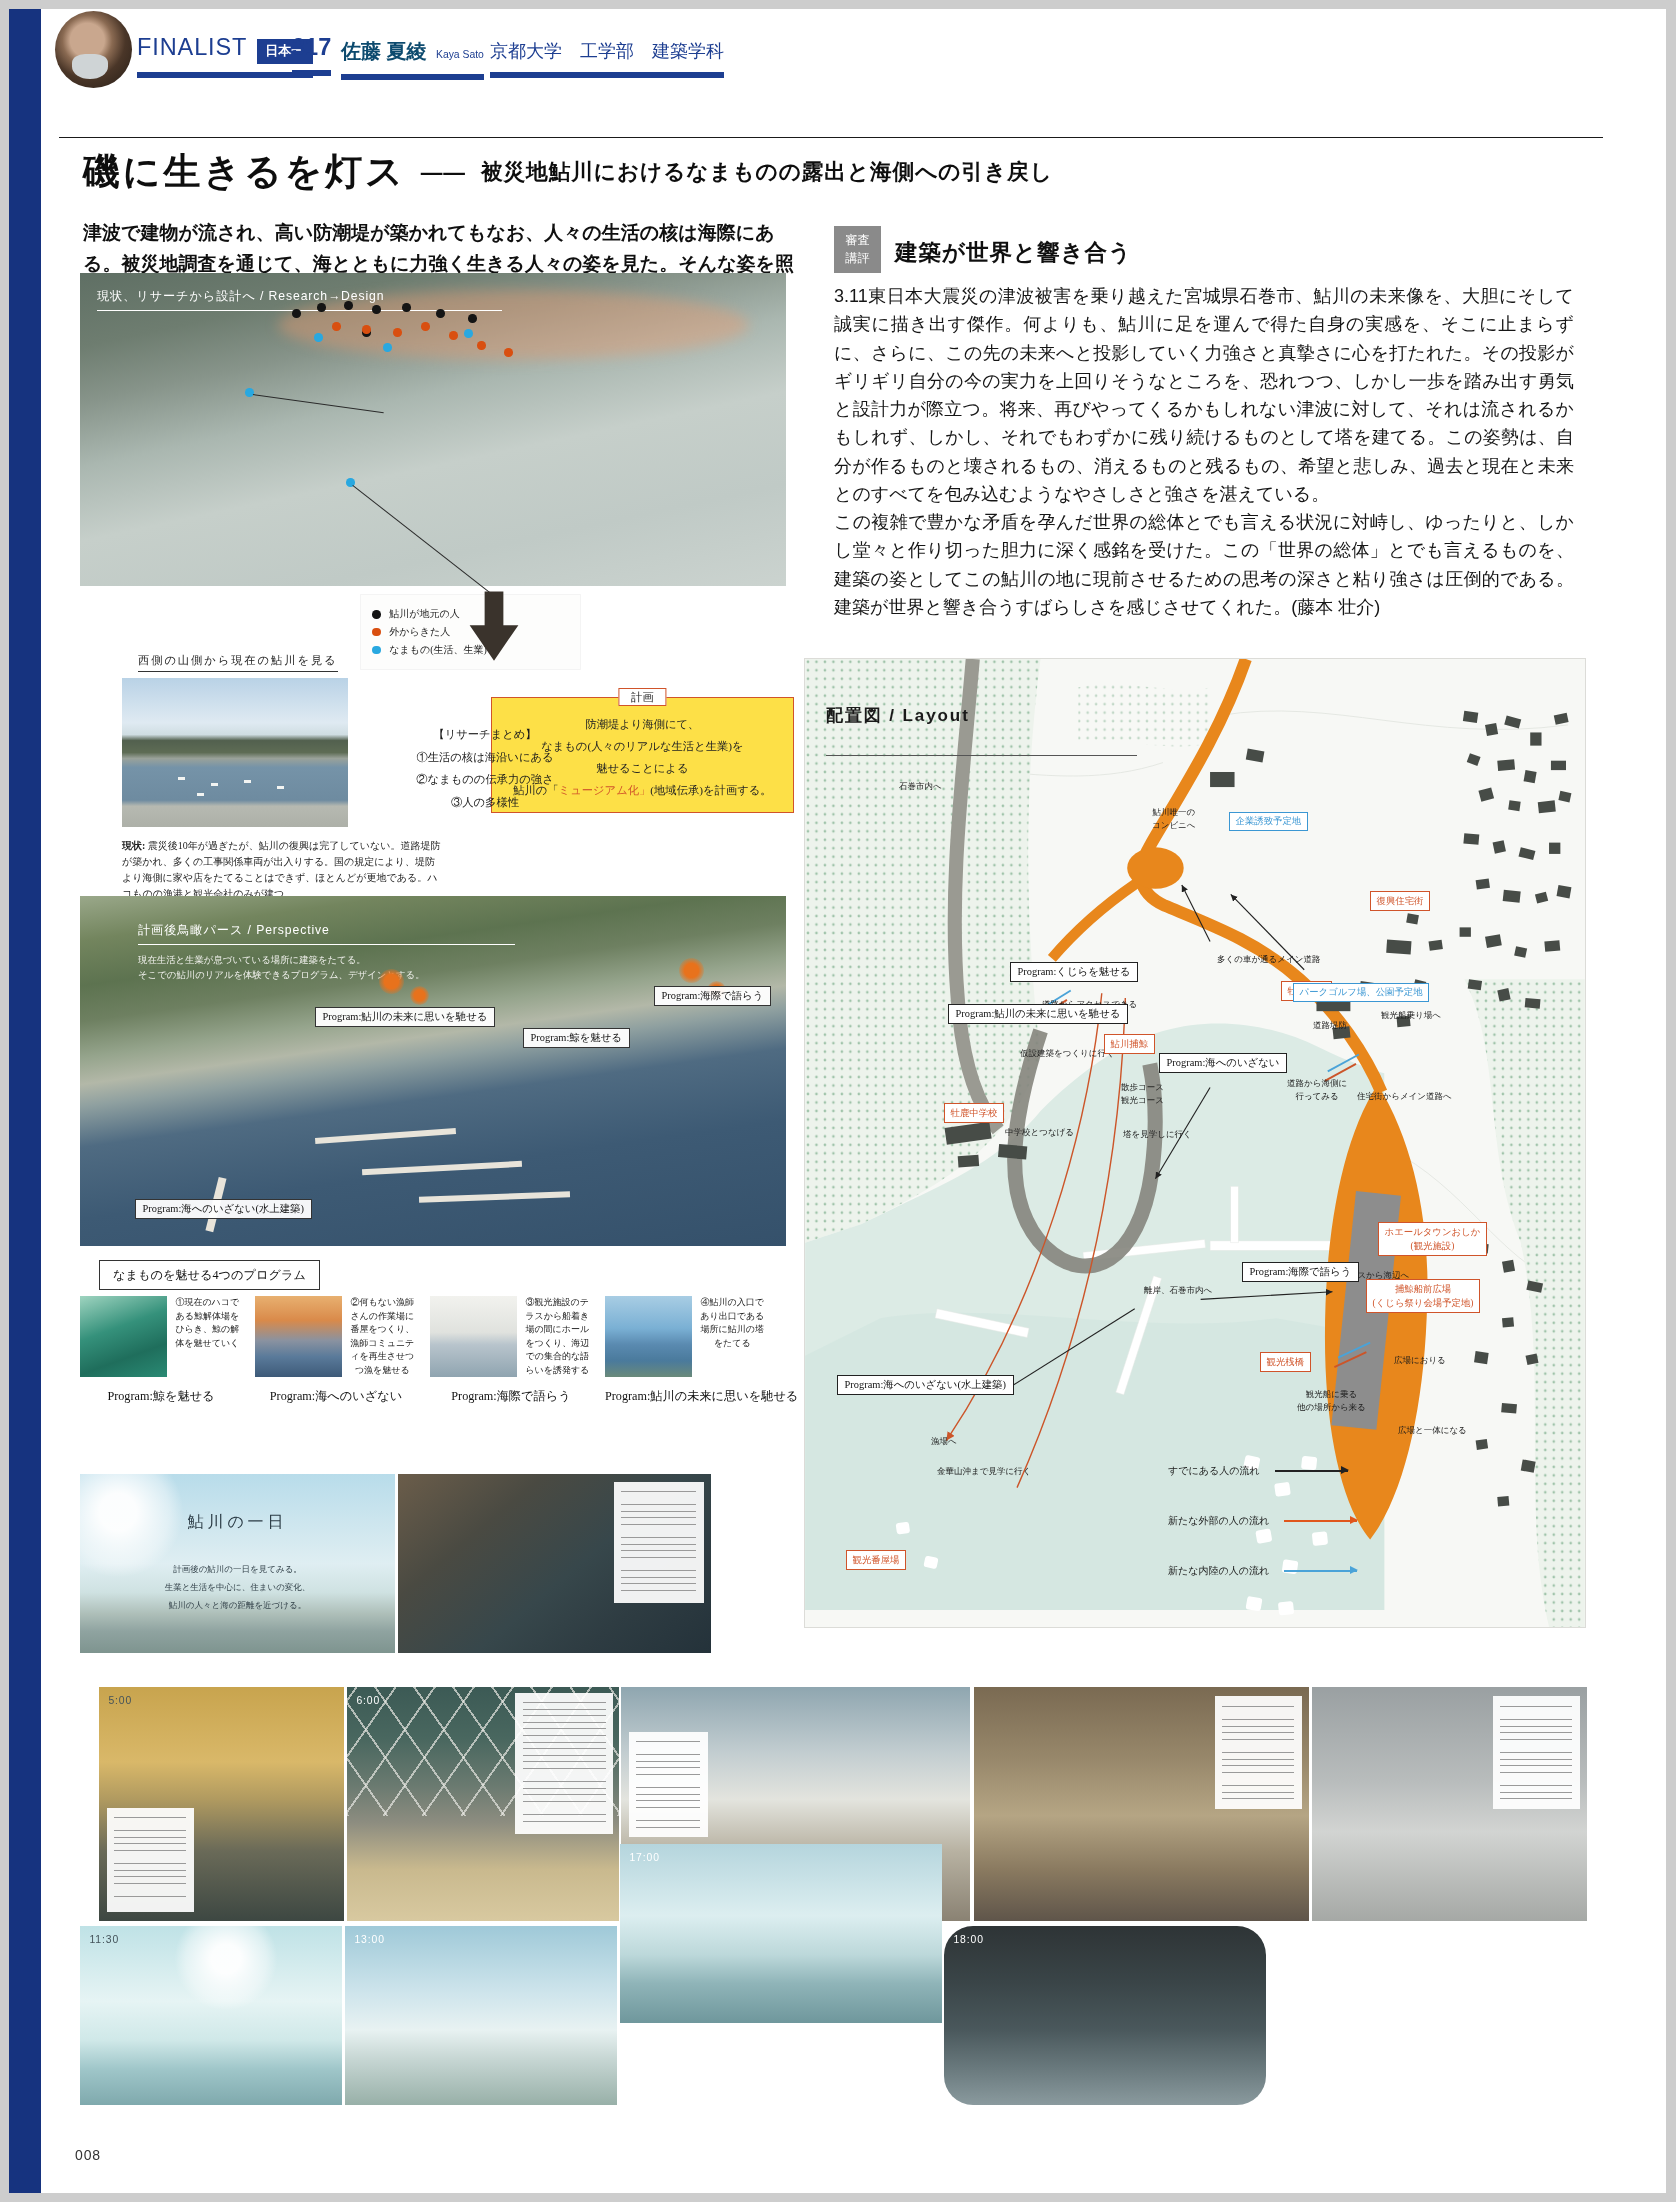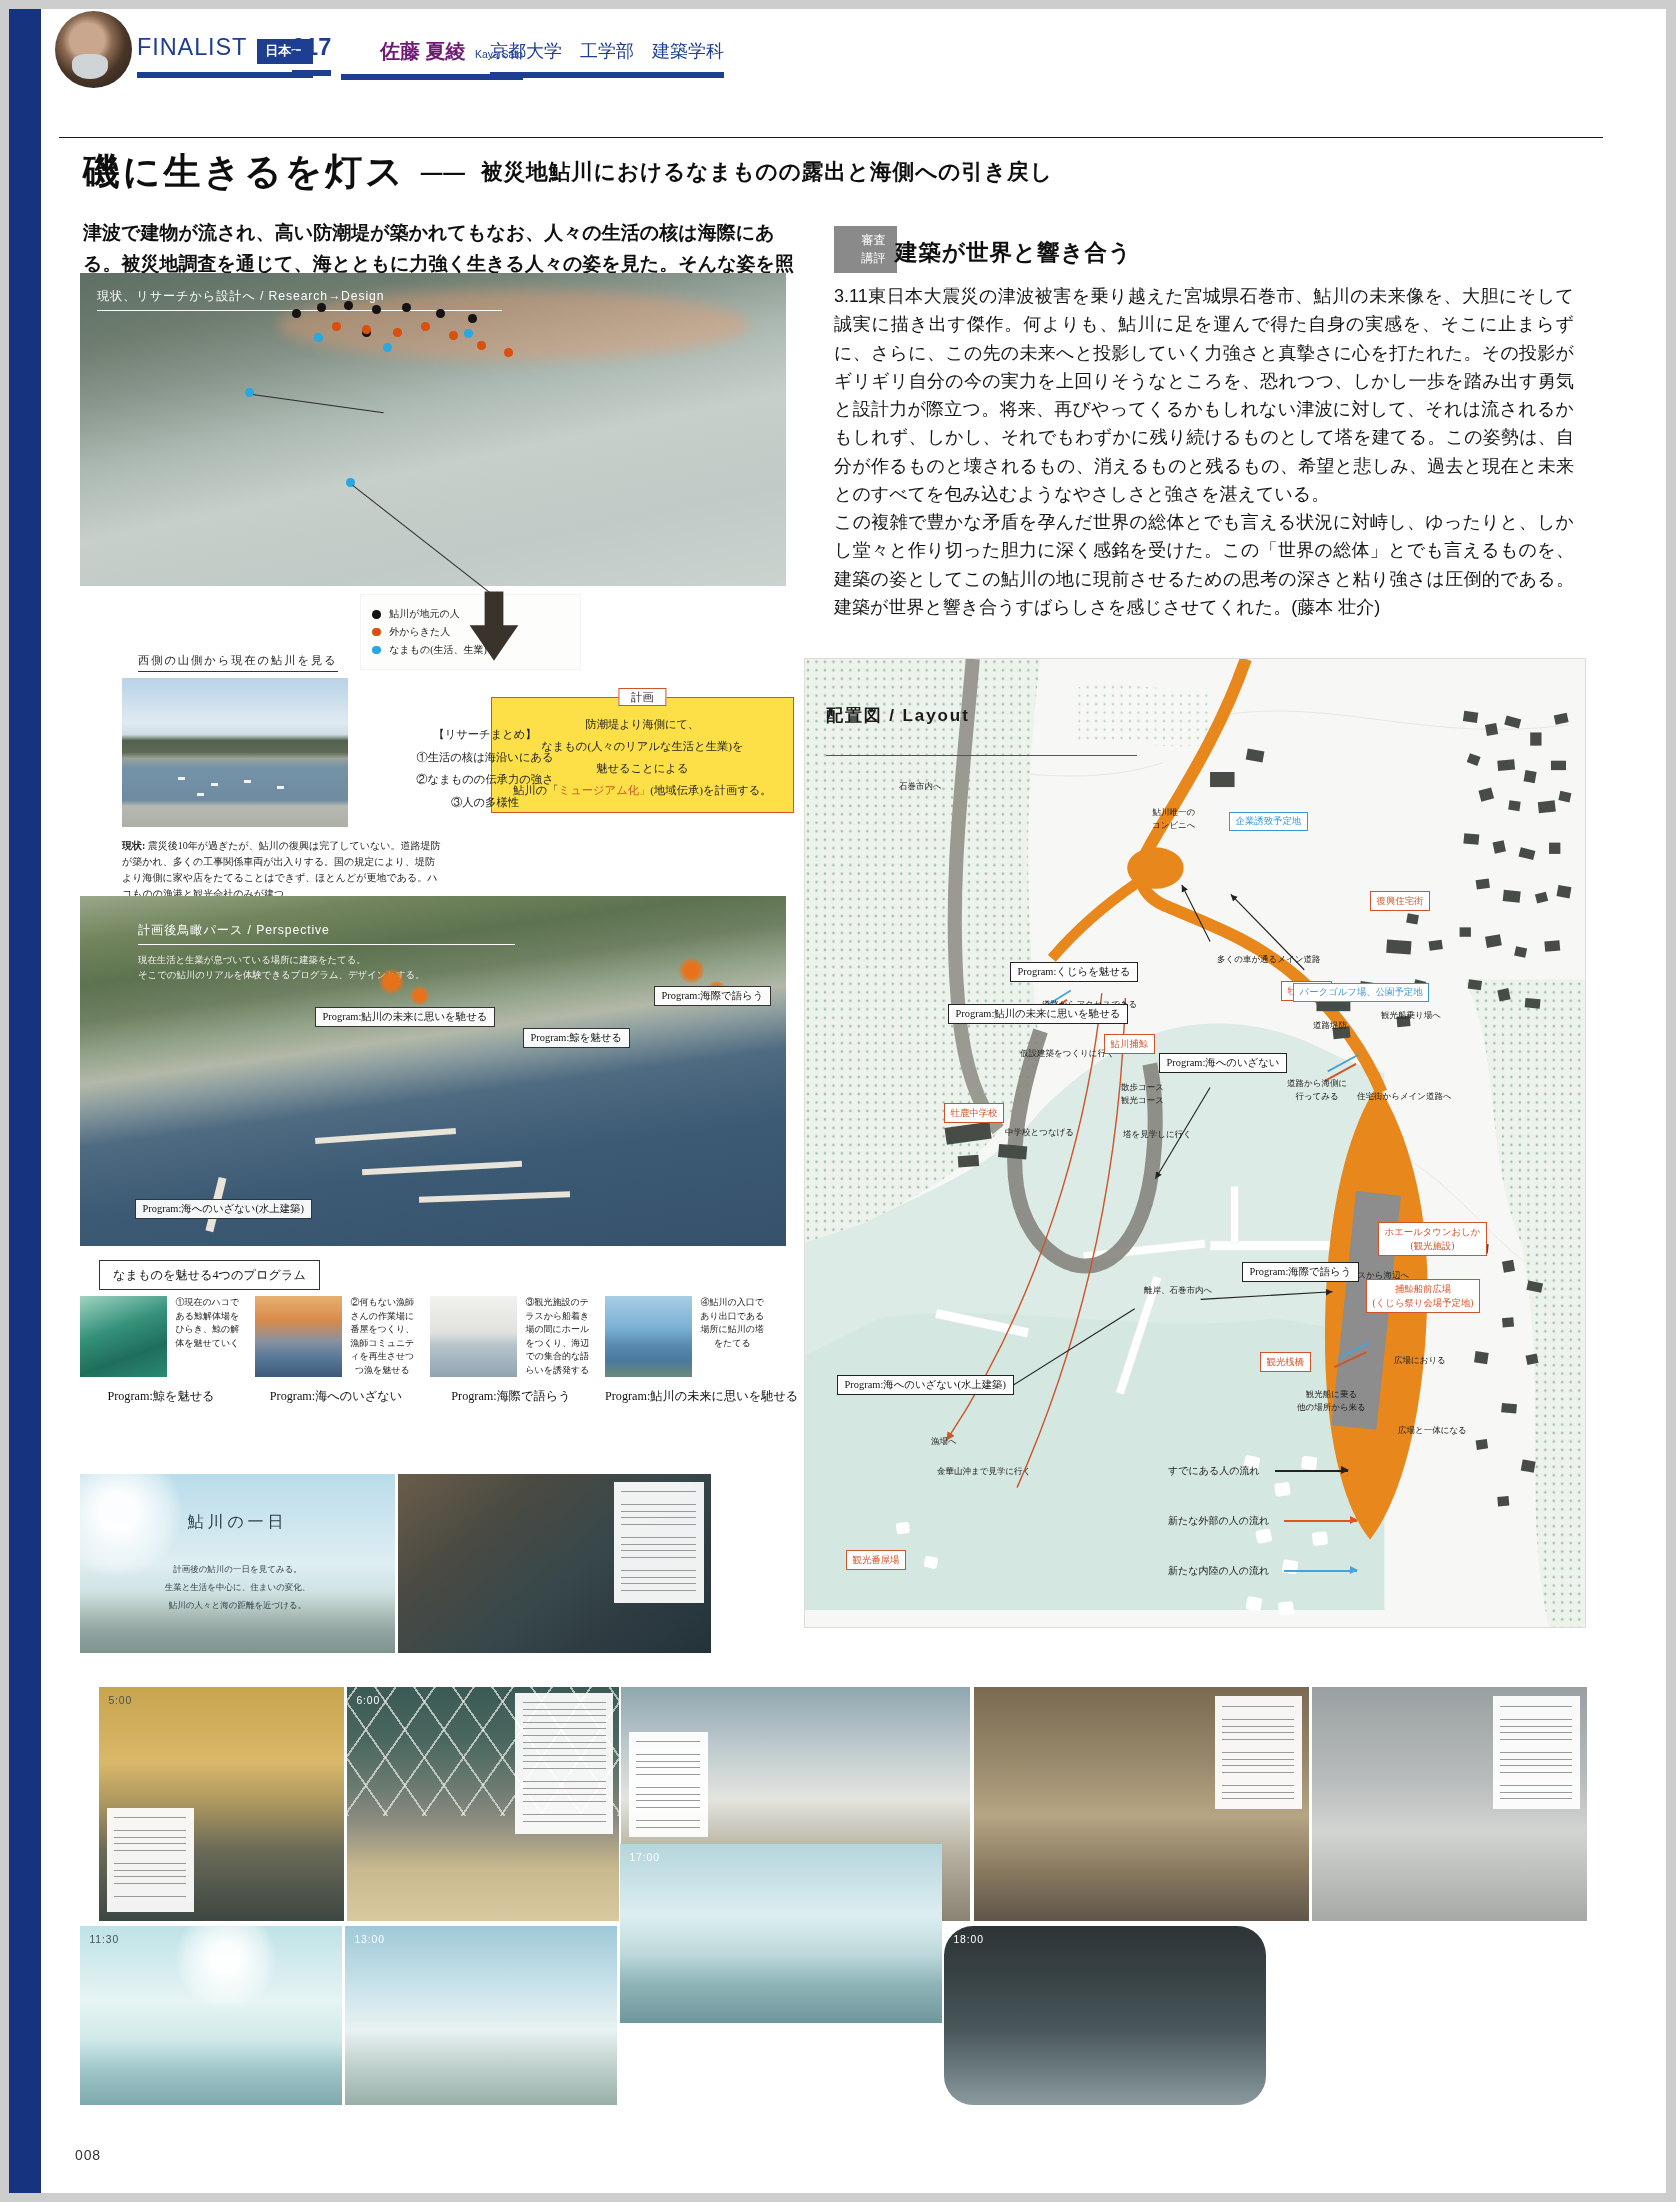--- a/index.html
+++ b/index.html
@@ -8,31 +8,31 @@
   #paper{left:9.4px;top:9.4px;width:1657px;height:2184px;background:#ffffff;}
   #bluebar{left:9.4px;top:9.4px;width:32px;height:2184px;background:#16337f;}
   
   .avatar{left:55px;top:11.3px;width:77px;height:77px;border-radius:50%;overflow:hidden;
     background:radial-gradient(circle at 42% 38%,#c9a78e 0 26%,#8a6a52 38%,#4a3628 58%,#241c16 100%);}
   .avatar .mask{position:absolute;left:17px;top:43px;width:36px;height:24.5px;background:#cfd4d6;border-radius:40% 40% 55% 55%;}
   .hgroup{display:inline-flex;align-items:baseline;gap:9.4px;border-bottom:6.6px solid #1d3e91;padding-bottom:8.5px;}
   .finalist{font-size:23.5px;color:#1d3e91;letter-spacing:0.9px;font-weight:500;}
   .badge{background:#1d3e91;color:#fff;font-size:13px;font-weight:700;padding:2.8px 8.5px 3.8px;}
   .eno{font-size:23.5px;color:#1d3e91;font-weight:700;}
-  .jname{font-size:20px;color:#701a75;font-weight:600;margin-left:39px;}
+  .jname{font-size:20px;color:#0c4a6e;font-weight:600;}
   .ename{font-size:10.4px;color:#1d3e91;}
   .school{font-size:18px;color:#1d3e91;font-weight:500;}
   .rule{background:#1a1a1a;height:0.9px;}
   
   .titlerow{display:flex;align-items:flex-end;gap:15px;}
   .t-main{font-size:37px;font-weight:800;color:#0e0e0e;letter-spacing:2.8px;line-height:1;}
   .t-sub{font-size:21.7px;font-weight:700;color:#0e0e0e;padding-bottom:3.8px;letter-spacing:0.9px;}
   .intro{width:720px;font-size:19px;font-weight:600;line-height:1.62;color:#101010;}
   
-  .rtag{width:47px;height:47px;background:#8a8a8a;color:#fff;font-size:12.2px;line-height:1.45;display:flex;flex-direction:column;align-items:center;justify-content:center;padding-left:16px;}
+  .rtag{width:47px;height:47px;background:#8a8a8a;color:#fff;font-size:12.2px;line-height:1.45;display:flex;flex-direction:column;align-items:center;justify-content:center;}
   .rhead{font-size:22.6px;font-weight:800;color:#0f0f0f;letter-spacing:0.9px;}
   .rbody{width:740px;font-size:18px;line-height:1.57;font-weight:500;color:#161616;text-align:justify;}
   .rbody p{margin:0;}
   
   .d1map{left:0;top:0;width:706px;height:313px;
     background:linear-gradient(168deg,#5f6f64 0%,#6e7d70 16%,#87948a 28%,#aab7b0 42%,#c6cfca 58%,#c0cac6 78%,#cbd3cf 100%);}
   .d1map .beach{position:absolute;left:198px;top:17px;width:471px;height:70px;background:rgba(233,155,112,.42);border-radius:50%;filter:blur(6.6px);}
   .dtitle{color:#fff;font-size:12.2px;letter-spacing:0.9px;}
   .dtitle .ul{display:block;width:405px;height:0.9px;background:#fff;margin-top:4.7px;}
   .pin{position:absolute;width:8.5px;height:8.5px;border-radius:50%;}

